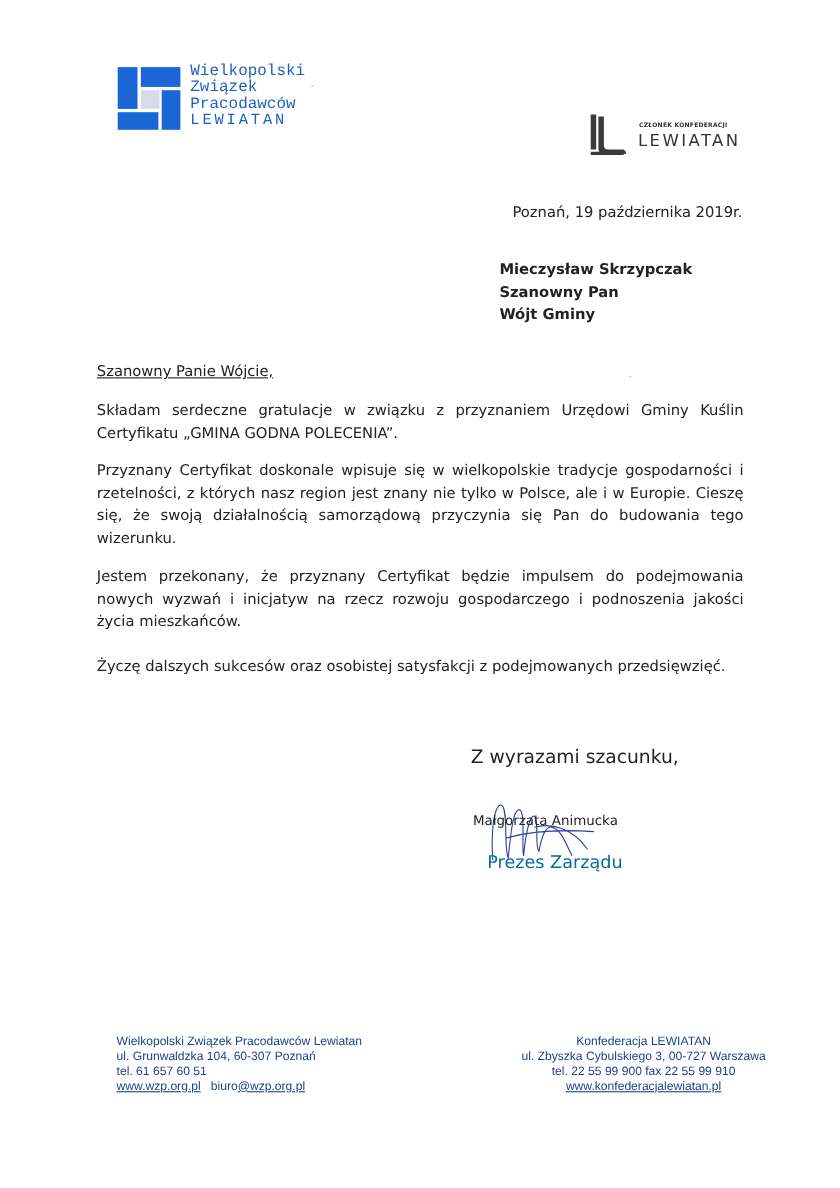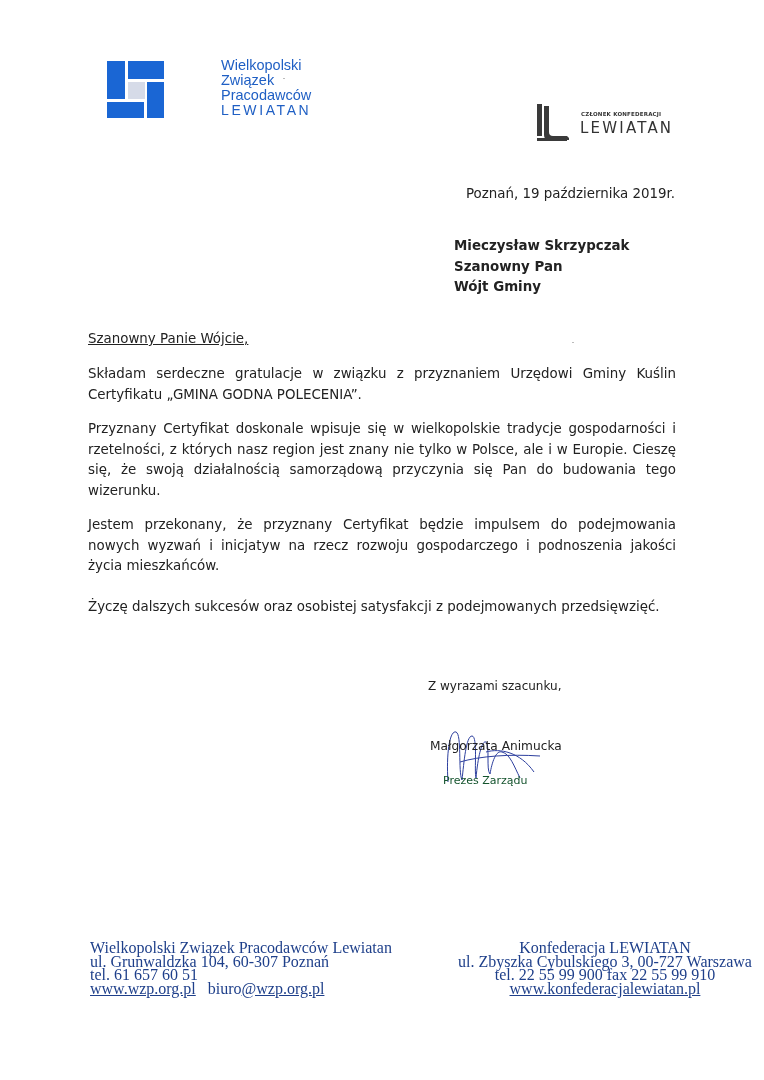--- a/index.html
+++ b/index.html
@@ -2,45 +2,45 @@
 <html><head>
 <meta charset="utf-8">
 <style>
   html, body { margin: 0; padding: 0; background: #ffffff; }
   body { width: 764px; height: 1080px; position: relative; overflow: hidden; font-family: "DejaVu Sans", sans-serif; color: #1a1a1a; }
   .abs { position: absolute; }
 
   
   .logo-mark { left: 107px; top: 61px; width: 57px; height: 57px; }
   .logo-mark div { position: absolute; background: #1a66d4; }
-  .logo-text { left: 173px; top: 58px; color: #1f5fc4; font-family: Liberation Sans, sans-serif; font-size: 14.5px; line-height: 15px; margin-left: 48px; }
+  .logo-text { left: 173px; top: 58px; color: #1f5fc4; font-family: Liberation Mono, monospace; font-size: 14.5px; line-height: 15px; }
   .logo-text .l4 { letter-spacing: 2.6px; font-size: 14px; }
 
   
   .konf-mark { left: 535px; top: 102px; width: 36px; height: 40px; }
   .konf-small { left: 581px; top: 111px; font-size: 5.5px; letter-spacing: 0.2px; color: #333; font-weight: bold; }
   .konf-big { left: 580px; top: 119px; font-size: 15px; letter-spacing: 2.2px; color: #333; }
 
   .date { right: 89px; top: 186px; font-size: 13.4px; color: #222; }
 
   .addressee { left: 454px; top: 236px; font-size: 13.4px; font-weight: bold; line-height: 20.5px; color: #222; }
 
   .body { left: 88px; width: 588px; font-size: 13.4px; line-height: 20.5px; color: #222; text-align: justify; }
   .greet { top: 329px; text-decoration: underline; }
   .p1 { top: 364px; }
   .p2 { top: 419px; }
   .p3 { top: 515px; }
   .p4 { top: 597px; text-align: left; }
 
-  .closing { left: 428px; top: 679px; font-size: 12px; color: #222; }
+  .closing { left: 428px; top: 679px; font-size: 17px; color: #222; }
   .signer-name { left: 430px; top: 739px; font-size: 12.2px; color: #222; }
-  .signer-role { left: 443px; top: 774px; font-size: 11px; color: #14532d; }
+  .signer-role { left: 443px; top: 774px; font-size: 16px; color: #0369a1; }
   .signature { left: 440px; top: 722px; width: 110px; height: 68px; }
 
-  .footer { font-family: Liberation Serif, serif; font-size: 16px; line-height: 13.6px; color: #1e3f8a; }
+  .footer { font-family: Liberation Sans, sans-serif; font-size: 11px; line-height: 13.6px; color: #1e3f8a; margin-left: 16px; }
   .footer-left { left: 90px; top: 941px; }
   .footer-right { left: 458px; top: 941px; text-align: center; }
   .footer a { color: #1e3f8a; text-decoration: underline; }
   .speck { width: 2px; height: 1px; background: #bbb; }
 </style>
 </head>
 <body>
 
 <div class="abs logo-mark">
   <div style="left:0;top:0;width:18px;height:38px;"></div>

